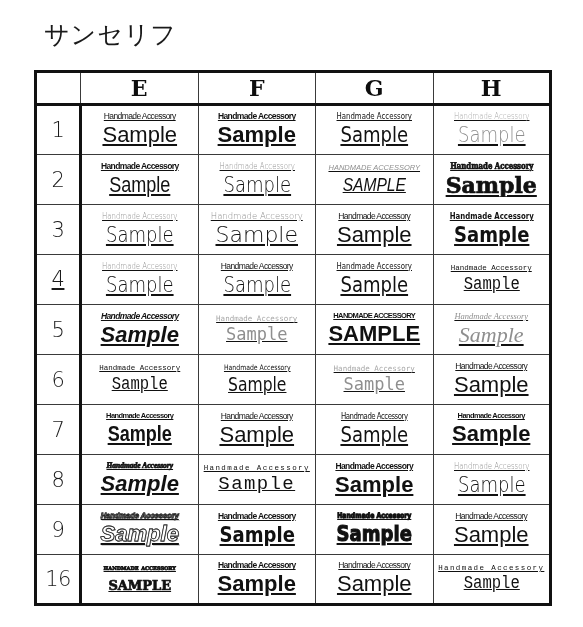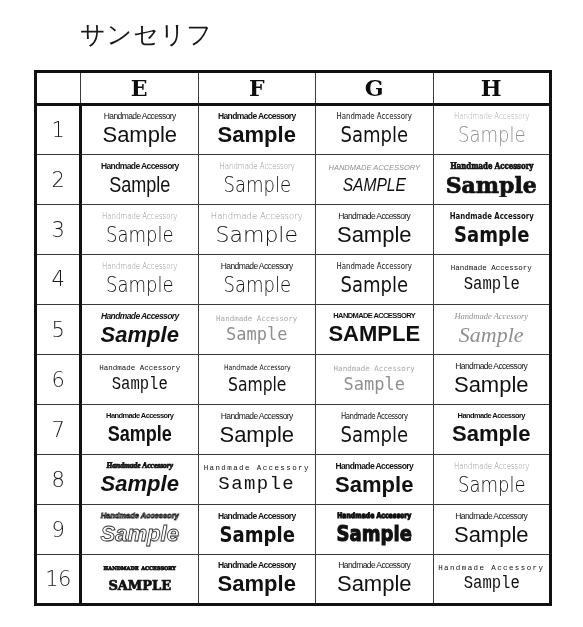--- a/index.html
+++ b/index.html
@@ -20,21 +20,20 @@
     position: absolute;
     left: 44px;
     top: 22px;
     font-family: "DejaVu Sans", sans-serif;
     font-size: 25px;
     letter-spacing: 1px;
     color: #1a1a1a;
     font-weight: 400;
     line-height: 1;
     white-space: nowrap;
-    margin-left: 36px;
   }
 
   #specimen-table-wrap {
     position: absolute;
     left: 34px;
     top: 70px;
     width: 515px;
   }
 
   table.specimen {
@@ -86,20 +85,21 @@
     font-family: "DejaVu Sans", sans-serif;
     font-weight: 300;
     font-size: 21px;
     color: #1a1a1a;
     letter-spacing: -0.5px;
   }
 
   td.samp {
     padding: 3px 2px 4px 2px;
     line-height: 1;
+    text-decoration: underline;
   }
   .sm {
     display: block;
     font-size: 8.5px;
     line-height: 1.15;
     white-space: nowrap;
     overflow: hidden;
   }
   .lg {
     display: block;

